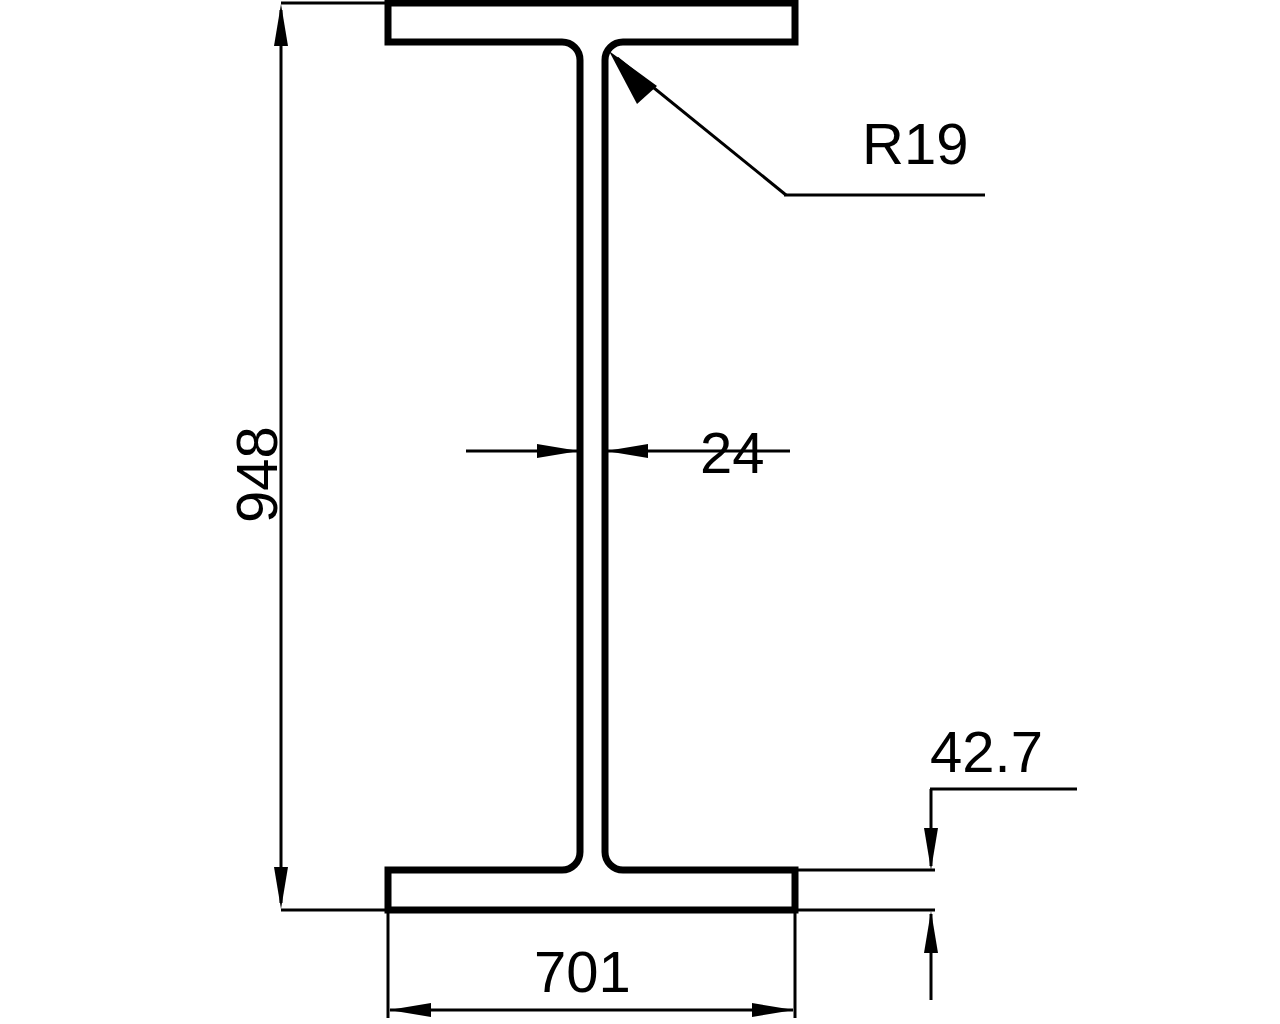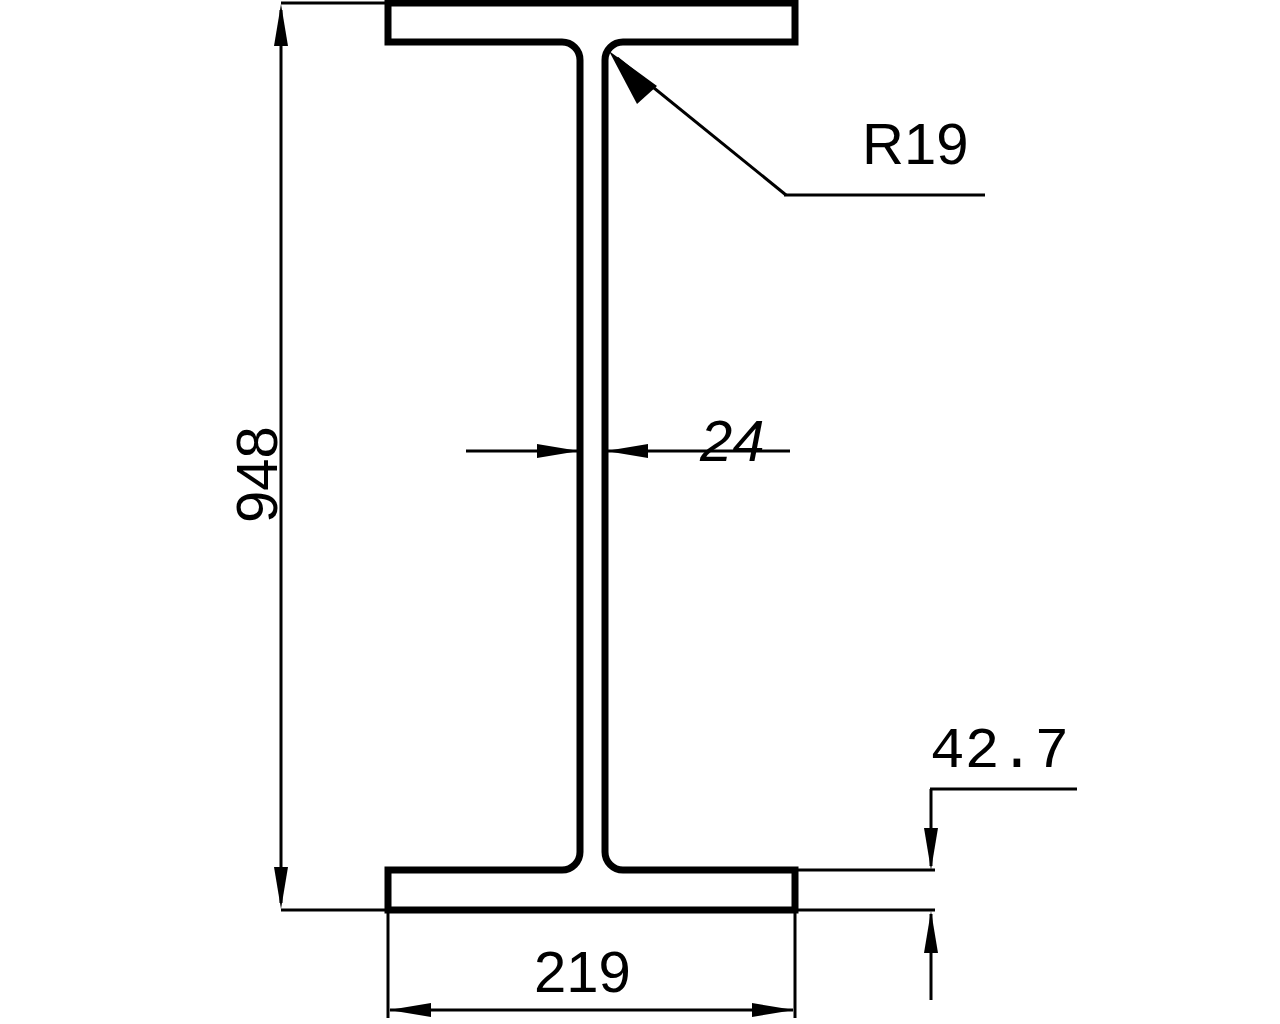--- a/index.html
+++ b/index.html
@@ -32,31 +32,29 @@
     letter-spacing: 0px;
   }
   #dim-948-text {
     left: 228px;
     top: 378px;
     transform-origin: left top;
     transform: rotate(-90deg) translateX(-145px);
   }
   #dim-24-text {
     left: 700px;
-    top: 412px;
-    font-style: italic;
+    top: 424px;
   }
   #dim-r19-text {
     left: 862px;
     top: 115px;
   }
   #dim-427-text {
     left: 930px;
     top: 723px;
-    font-family: Liberation Mono, monospace;
   }
   #dim-423-text {
     left: 534px;
     top: 943px;
   }
 </style>
 </head>
 <body>
 
 <svg id="drawing-canvas" viewBox="0 0 1280 1024" xmlns="http://www.w3.org/2000/svg">
@@ -153,13 +151,13 @@
 </svg>
 
 <div class="dim-text" id="dim-948-text">948</div>
 
 <div class="dim-text" id="dim-24-text">24</div>
 
 <div class="dim-text" id="dim-r19-text">R19</div>
 
 <div class="dim-text" id="dim-427-text">42.7</div>
 
-<div class="dim-text" id="dim-423-text">219</div>
+<div class="dim-text" id="dim-423-text">701</div>
 
 </body></html>

